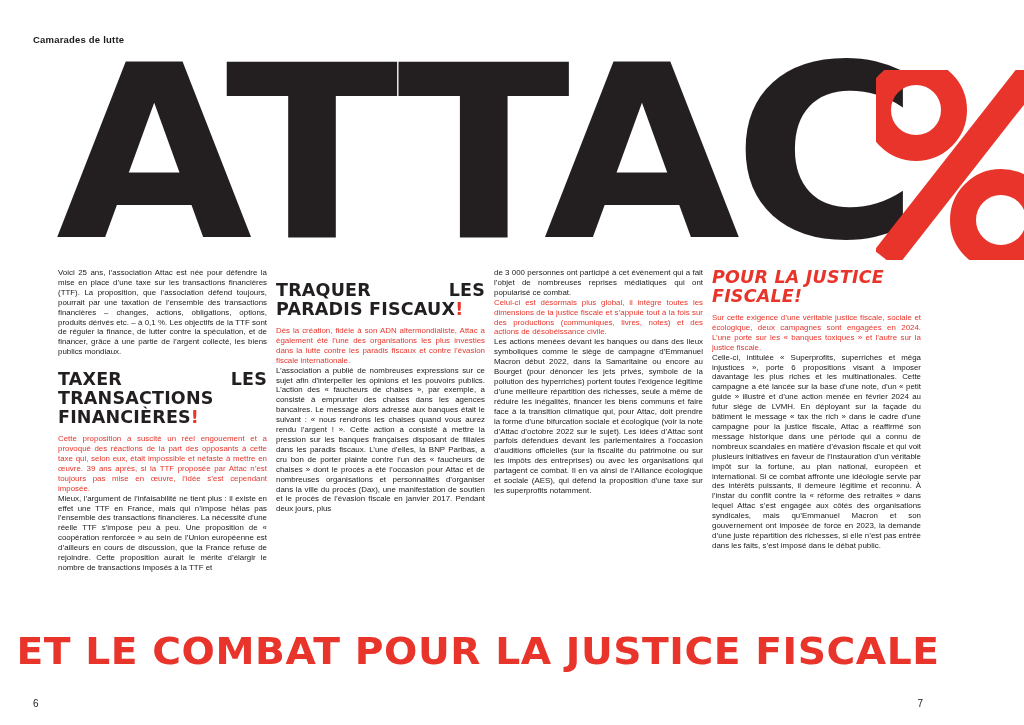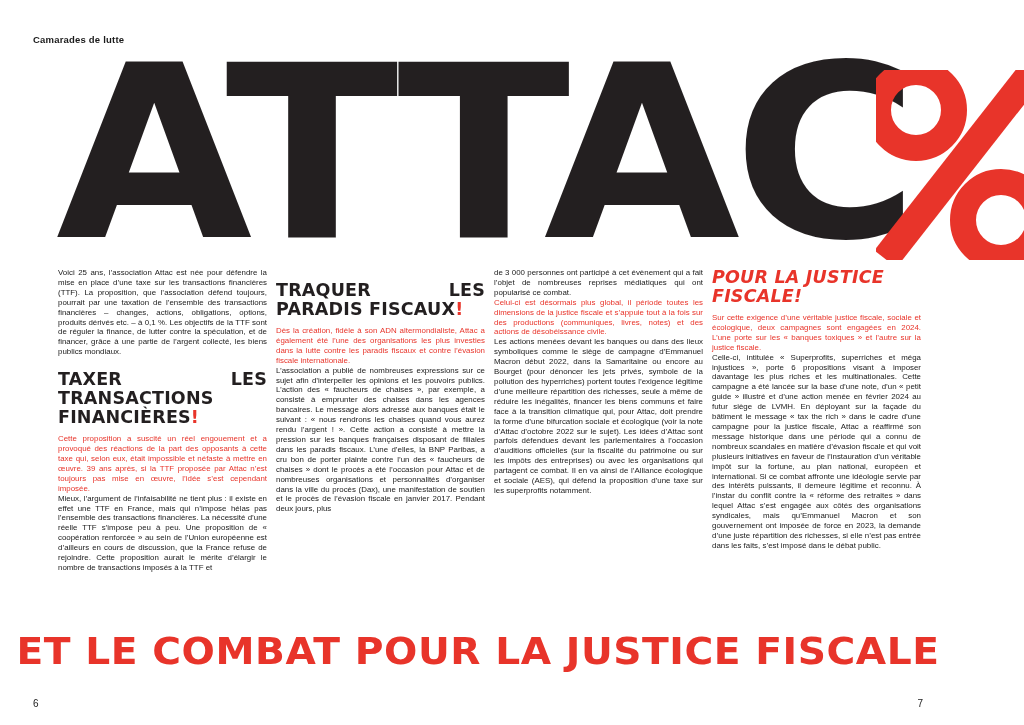--- a/index.html
+++ b/index.html
@@ -159,21 +159,21 @@
     <div class="col">
       <div class="sec-head">
         <span>TRAQUER LES PARADIS FISCAUX</span><span class="excl">!</span>
       </div>
       <p class="red-text">Dès la création, fidèle à son ADN altermondialiste, Attac a également été l’une des organisations les plus investies dans la lutte contre les paradis fiscaux et contre l’évasion fiscale internationale.</p>
       <p>L’association a publié de nombreuses expressions sur ce sujet afin d’interpeller les opinions et les pouvoirs publics. L’action des « faucheurs de chaises », par exemple, a consisté à emprunter des chaises dans les agences bancaires. Le message alors adressé aux banques était le suivant : « nous rendrons les chaises quand vous aurez rendu l’argent ! ». Cette action a consisté à mettre la pression sur les banques françaises disposant de filiales dans les paradis fiscaux. L’une d’elles, la BNP Paribas, a cru bon de porter plainte contre l’un des « faucheurs de chaises » dont le procès a été l’occasion pour Attac et de nombreuses organisations et personnalités d’organiser dans la ville du procès (Dax), une manifestation de soutien et le procès de l’évasion fiscale en janvier 2017. Pendant deux jours, plus</p>
     </div>
 
     <div class="col">
       <p>de 3 000 personnes ont participé à cet évènement qui a fait l’objet de nombreuses reprises médiatiques qui ont popularisé ce combat.</p>
-      <p class="red-text">Celui-ci est désormais plus global, il période toutes les dimensions de la justice fiscale et s’appuie tout à la fois sur des productions (communiques, livres, notes) et des actions de désobéissance civile.</p>
+      <p class="red-text">Celui-ci est désormais plus global, il intègre toutes les dimensions de la justice fiscale et s’appuie tout à la fois sur des productions (communiques, livres, notes) et des actions de désobéissance civile.</p>
       <p>Les actions menées devant les banques ou dans des lieux symboliques comme le siège de campagne d’Emmanuel Macron début 2022, dans la Samaritaine ou encore au Bourget (pour dénoncer les jets privés, symbole de la pollution des hyperriches) portent toutes l’exigence légitime d’une meilleure répartition des richesses, seule à même de réduire les inégalités, financer les biens communs et faire face à la transition climatique qui, pour Attac, doit prendre la forme d’une bifurcation sociale et écologique (voir la note d’Attac d’octobre 2022 sur le sujet). Les idées d’Attac sont parfois défendues devant les parlementaires à l’occasion d’auditions officielles (sur la fiscalité du patrimoine ou sur les impôts des entreprises) ou avec les organisations qui partagent ce combat. Il en va ainsi de l’Alliance écologique et sociale (AES), qui défend la proposition d’une taxe sur les superprofits notamment.</p>
     </div>
 
     <div class="col">
       <div class="sec-head left red" style="margin-top:0">
         <span>POUR LA JUSTICE FISCALE</span><span class="excl">!</span>
       </div>
       <p class="red-text">Sur cette exigence d’une véritable justice fiscale, sociale et écologique, deux campagnes sont engagées en 2024. L’une porte sur les « banques toxiques » et l’autre sur la justice fiscale.</p>
       <p>Celle-ci, intitulée « Superprofits, superriches et méga injustices », porte 6 propositions visant à imposer davantage les plus riches et les multinationales. Cette campagne a été lancée sur la base d’une note, d’un « petit guide » illustré et d’une action menée en février 2024 au futur siège de LVMH. En déployant sur la façade du bâtiment le message « tax the rich » dans le cadre d’une campagne pour la justice fiscale, Attac a réaffirmé son message historique dans une période qui a connu de nombreux scandales en matière d’évasion fiscale et qui voit plusieurs initiatives en faveur de l’instauration d’un véritable impôt sur la fortune, au plan national, européen et international. Si ce combat affronte une idéologie servie par des intérêts puissants, il demeure légitime et reconnu. À l’instar du conflit contre la « réforme des retraites » dans lequel Attac s’est engagée aux côtés des organisations syndicales, mais qu’Emmanuel Macron et son gouvernement ont imposée de force en 2023, la demande d’une juste répartition des richesses, si elle n’est pas entrée dans les faits, s’est imposé dans le débat public.</p>
     </div>

